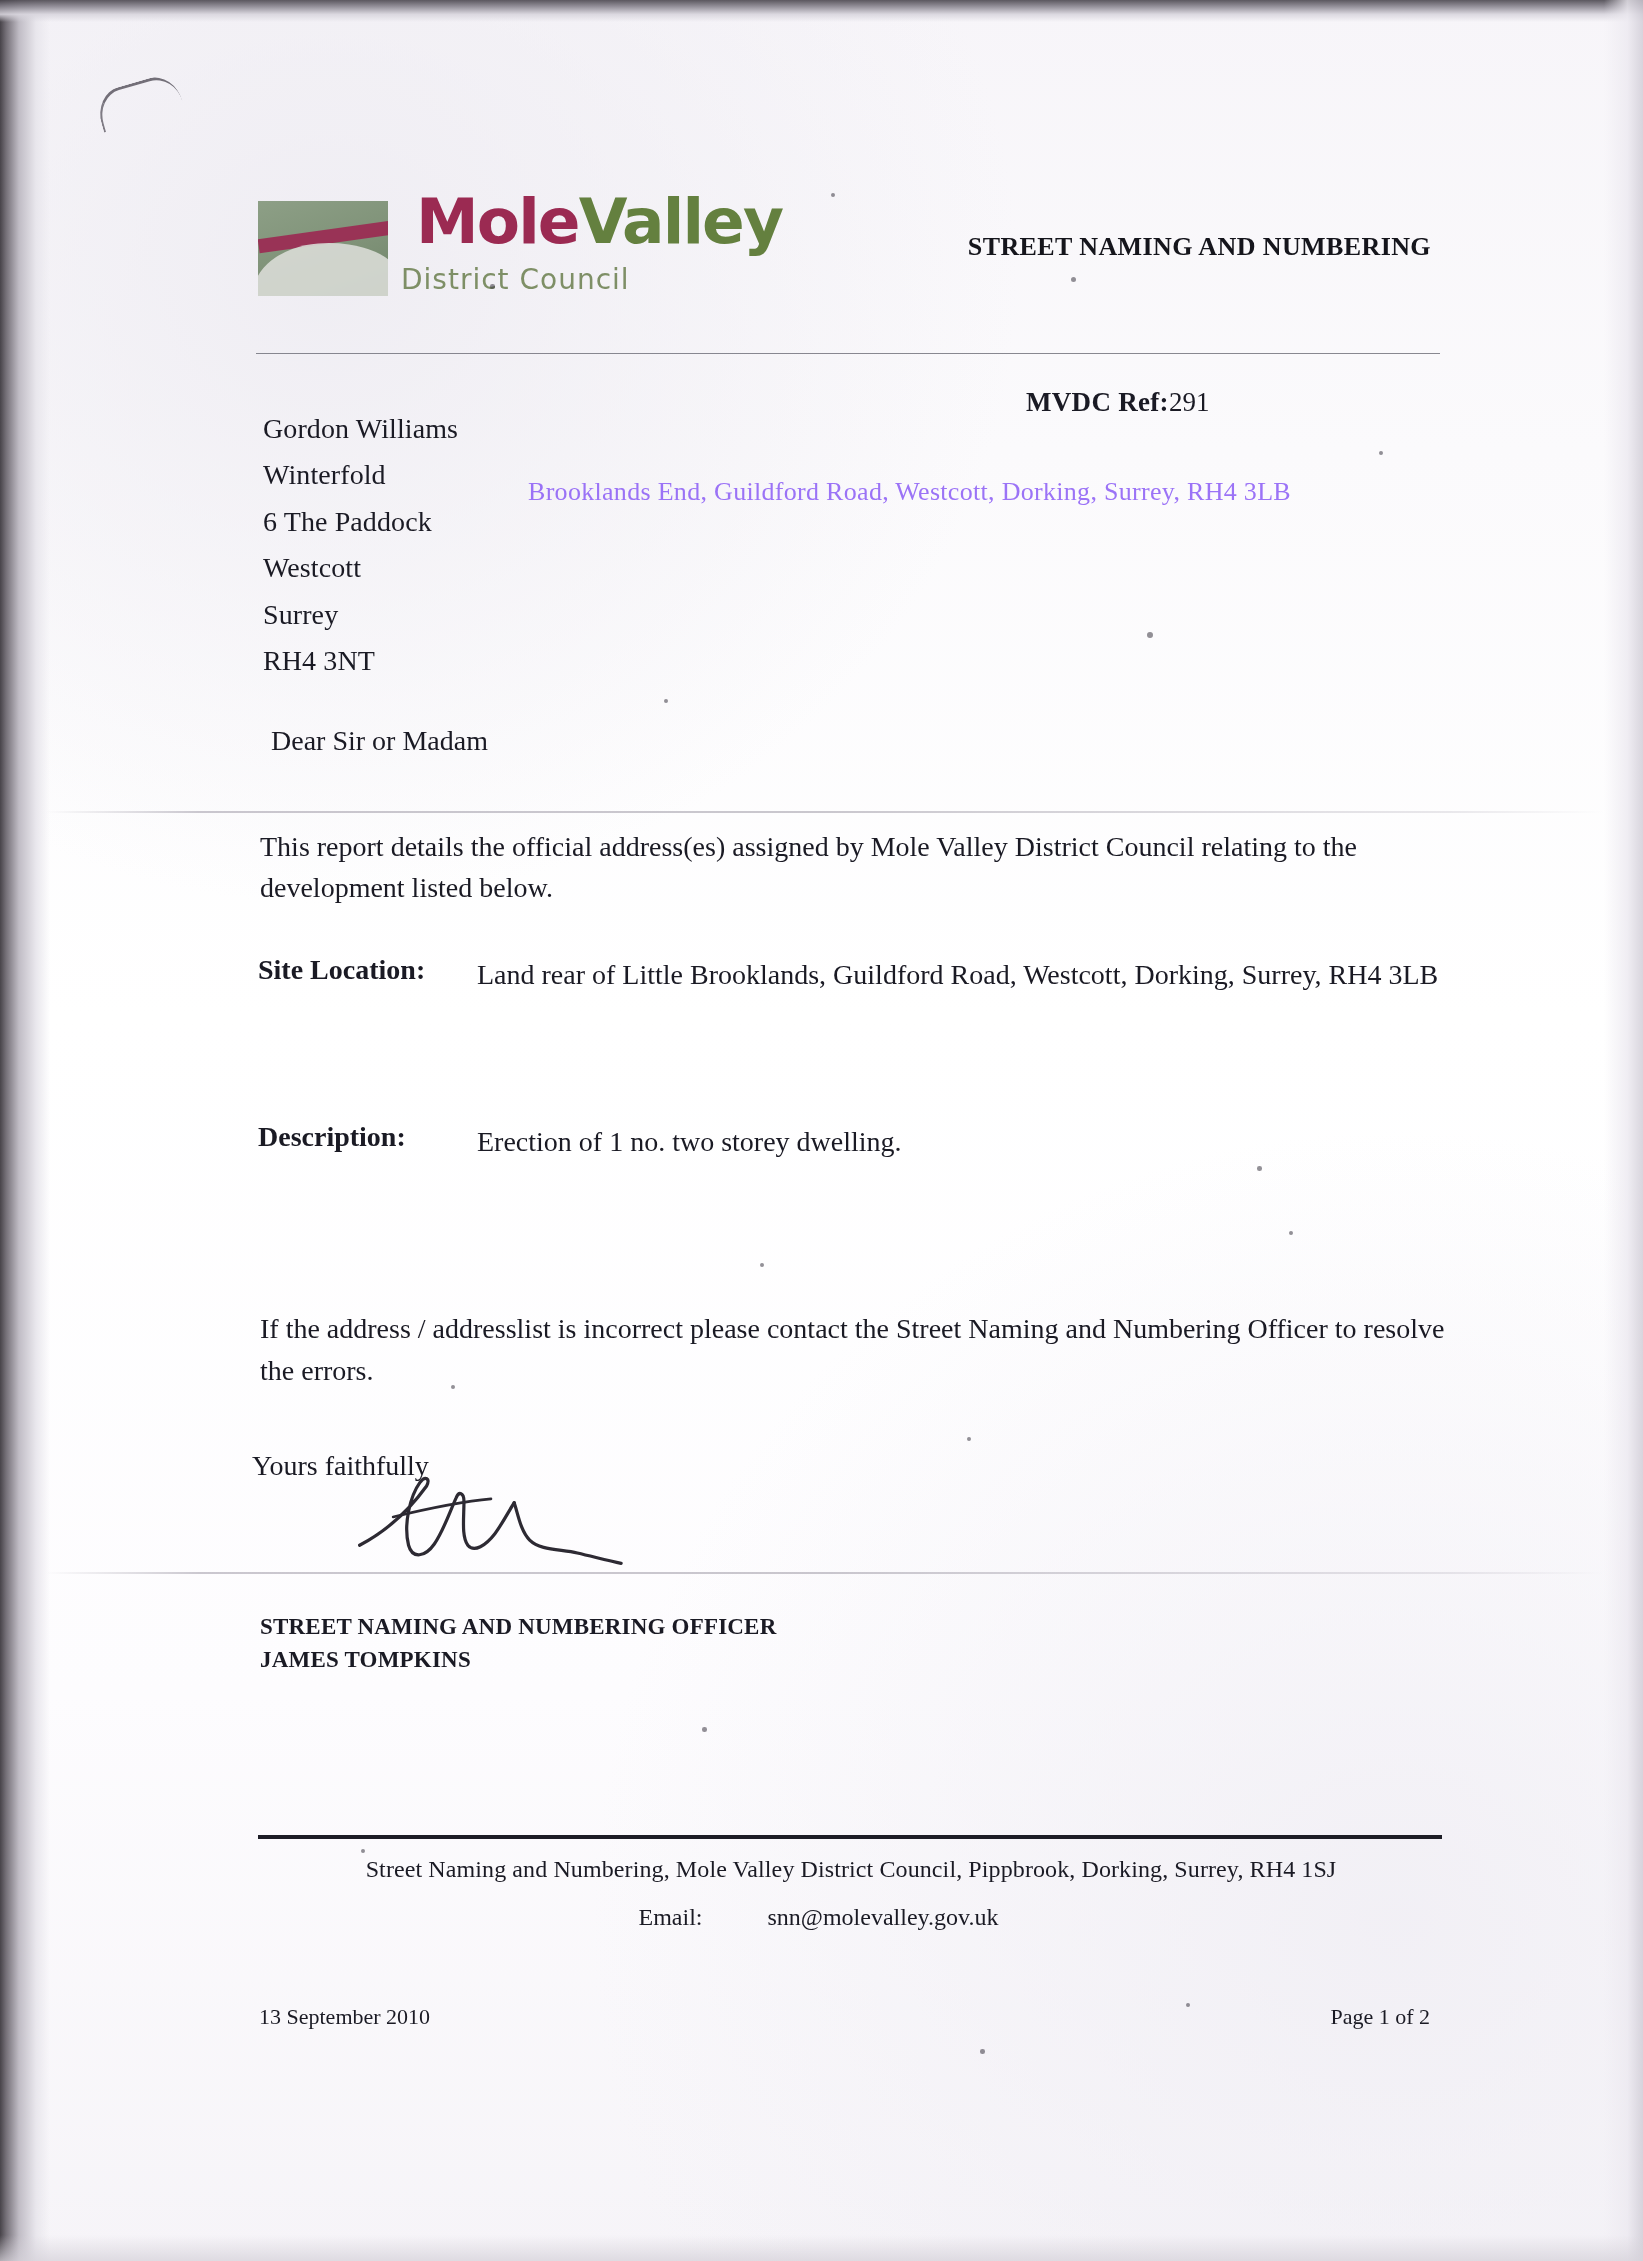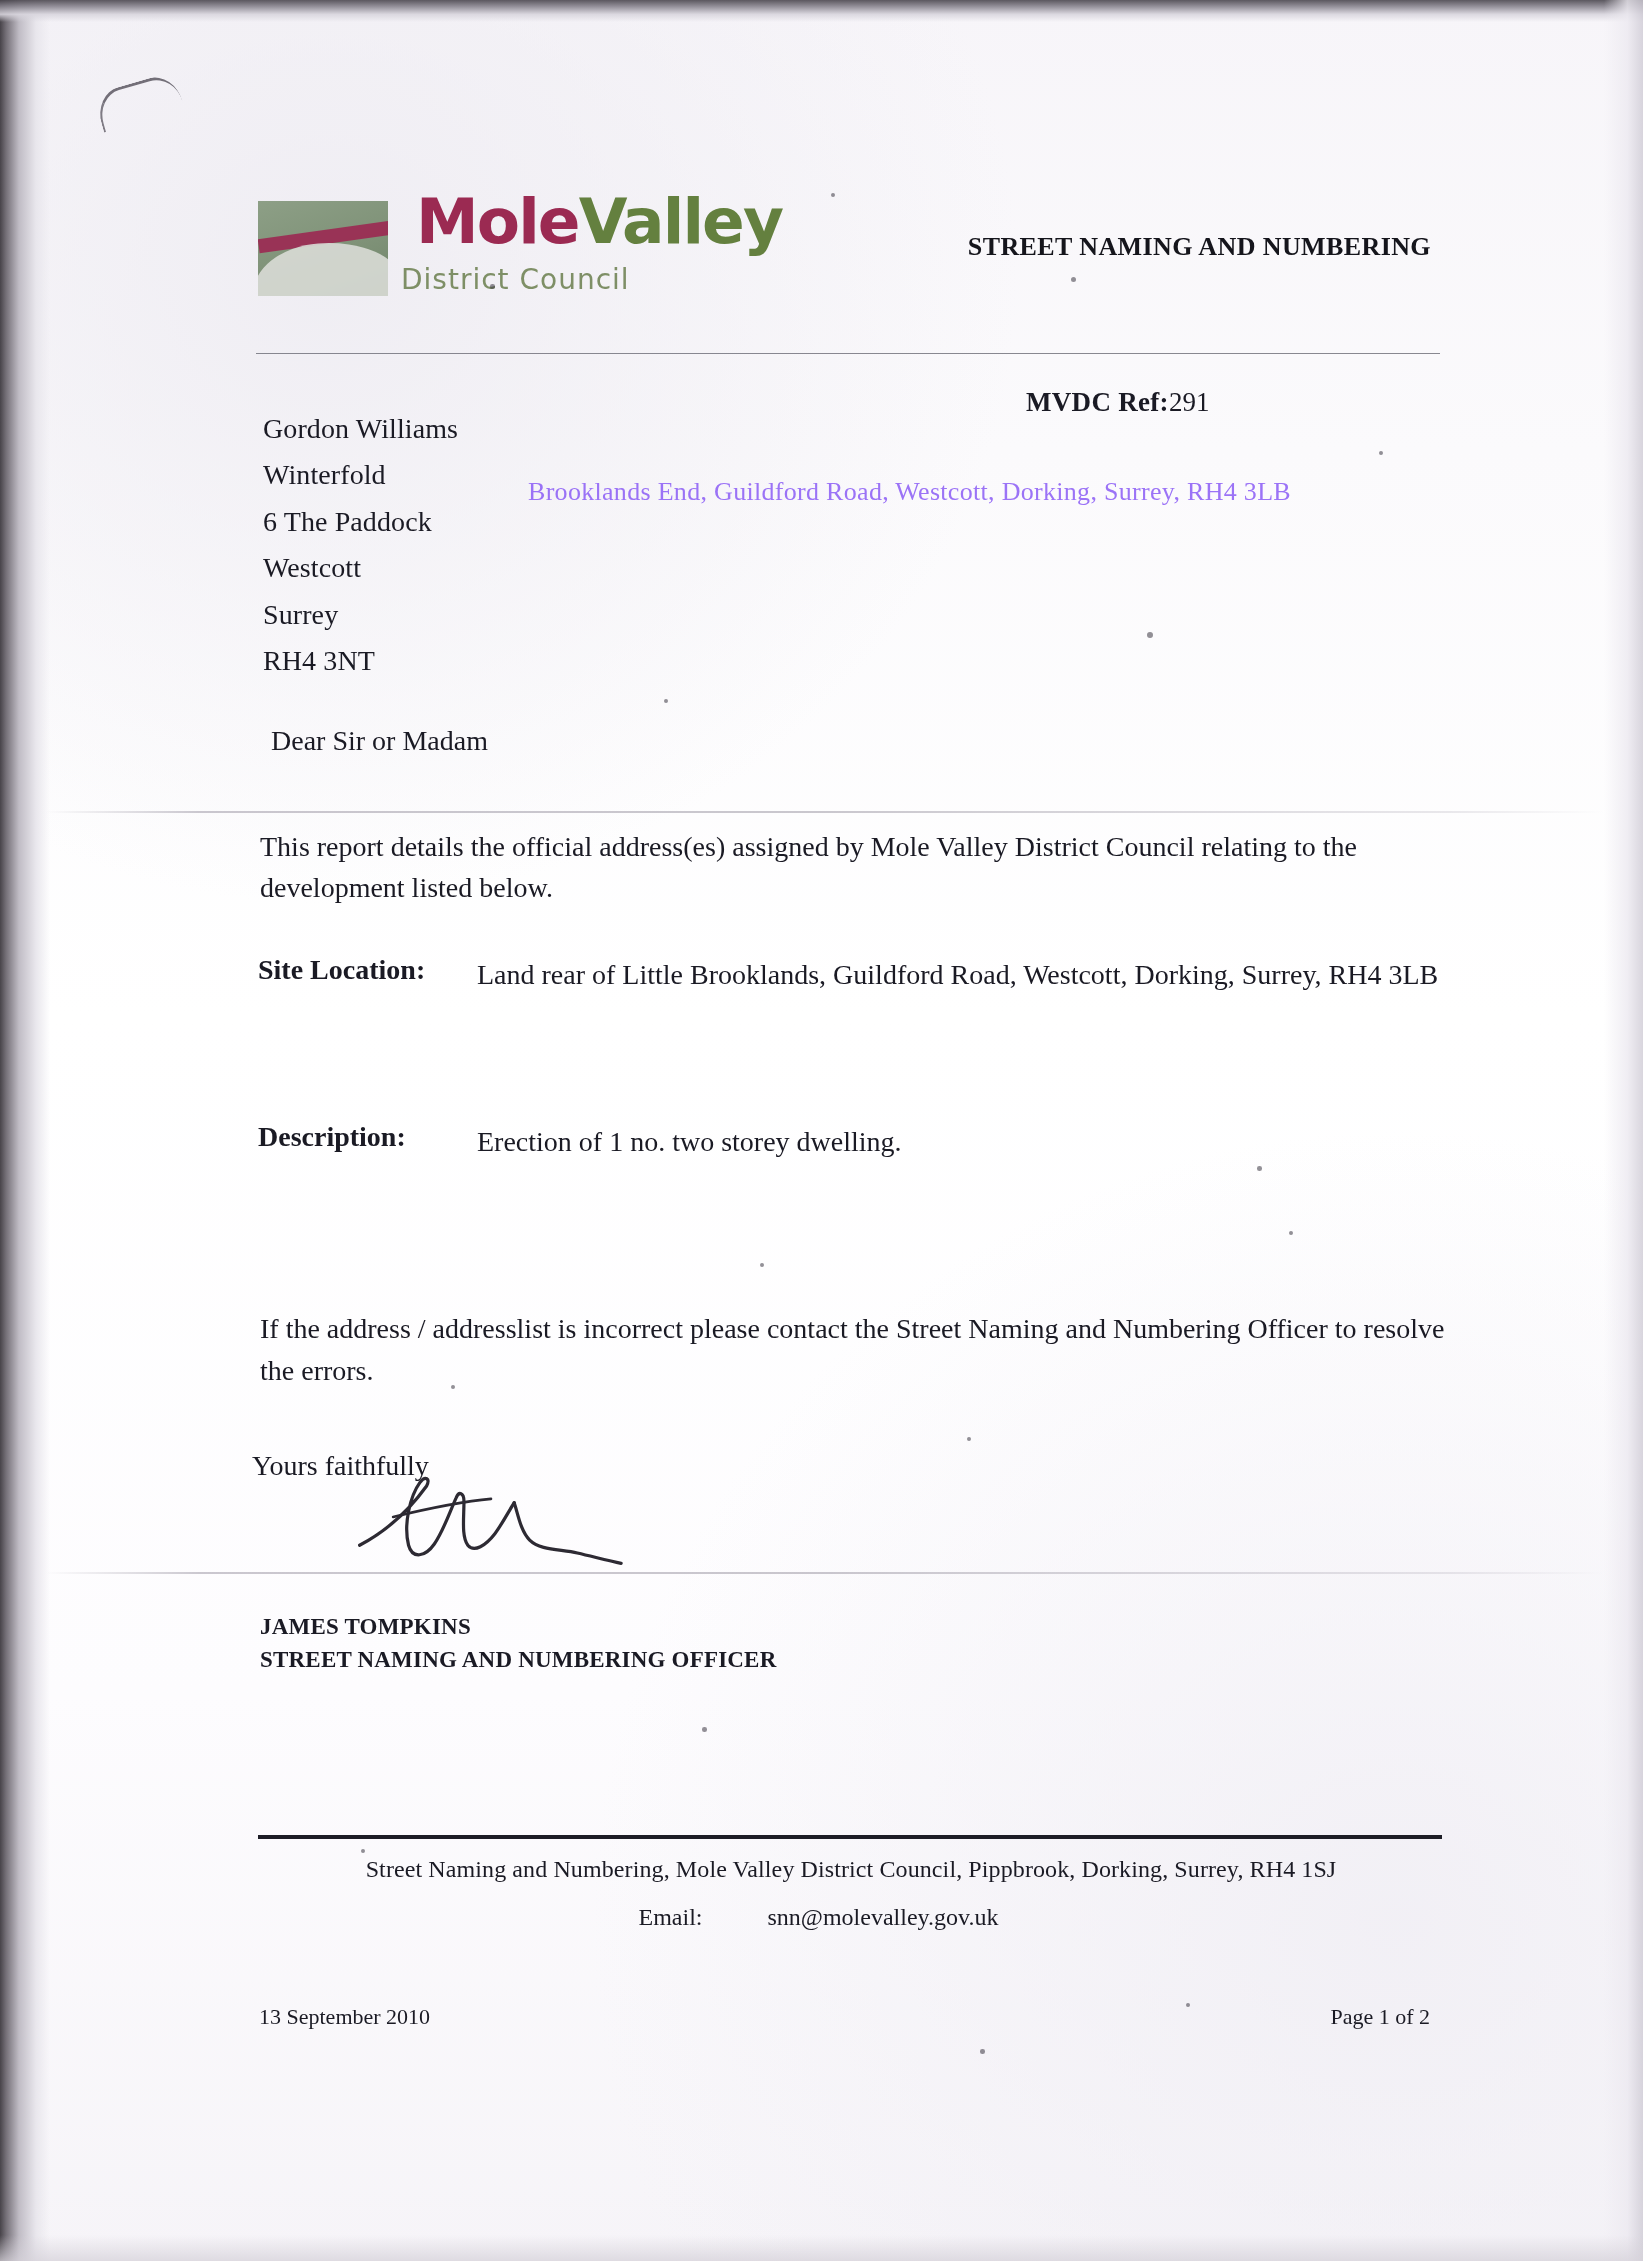--- a/index.html
+++ b/index.html
@@ -366,22 +366,22 @@
 
   <div class="signature">
     <svg width="335" height="110" viewBox="0 0 520 170" fill="none" xmlns="http://www.w3.org/2000/svg">
       <path d="M18 118 C60 96, 96 62, 122 26 C128 14, 120 10, 112 20 C96 42, 86 86, 94 118 C100 140, 120 136, 134 116 C148 96, 158 66, 168 44 C172 34, 180 36, 180 50 C180 76, 176 104, 186 118 C196 130, 214 118, 228 100 C240 84, 250 64, 258 52" stroke="#2d2a33" stroke-width="5" stroke-linecap="round" stroke-linejoin="round"></path>
       <path d="M258 52 C264 70, 268 96, 282 110 C298 126, 330 124, 356 130 C382 136, 404 142, 424 146" stroke="#2d2a33" stroke-width="5" stroke-linecap="round" stroke-linejoin="round"></path>
       <path d="M70 74 C120 62, 176 50, 222 46" stroke="#2d2a33" stroke-width="4" stroke-linecap="round"></path>
     </svg>
   </div>
 
   <div class="signoff">
+    <div>STREET NAMING AND NUMBERING OFFICER</div>
     <div>JAMES TOMPKINS</div>
-    <div>STREET NAMING AND NUMBERING OFFICER</div>
   </div>
 
   <div class="rule-bottom"></div>
   <div class="footer-line">Street Naming and Numbering, Mole Valley District Council, Pippbrook, Dorking, Surrey, RH4 1SJ</div>
   <div class="footer-contact">
     <div class="fc-row">
       <span class="fc-key">Email:</span>
       <span class="fc-val">snn@molevalley.gov.uk</span>
     </div>
   </div>

